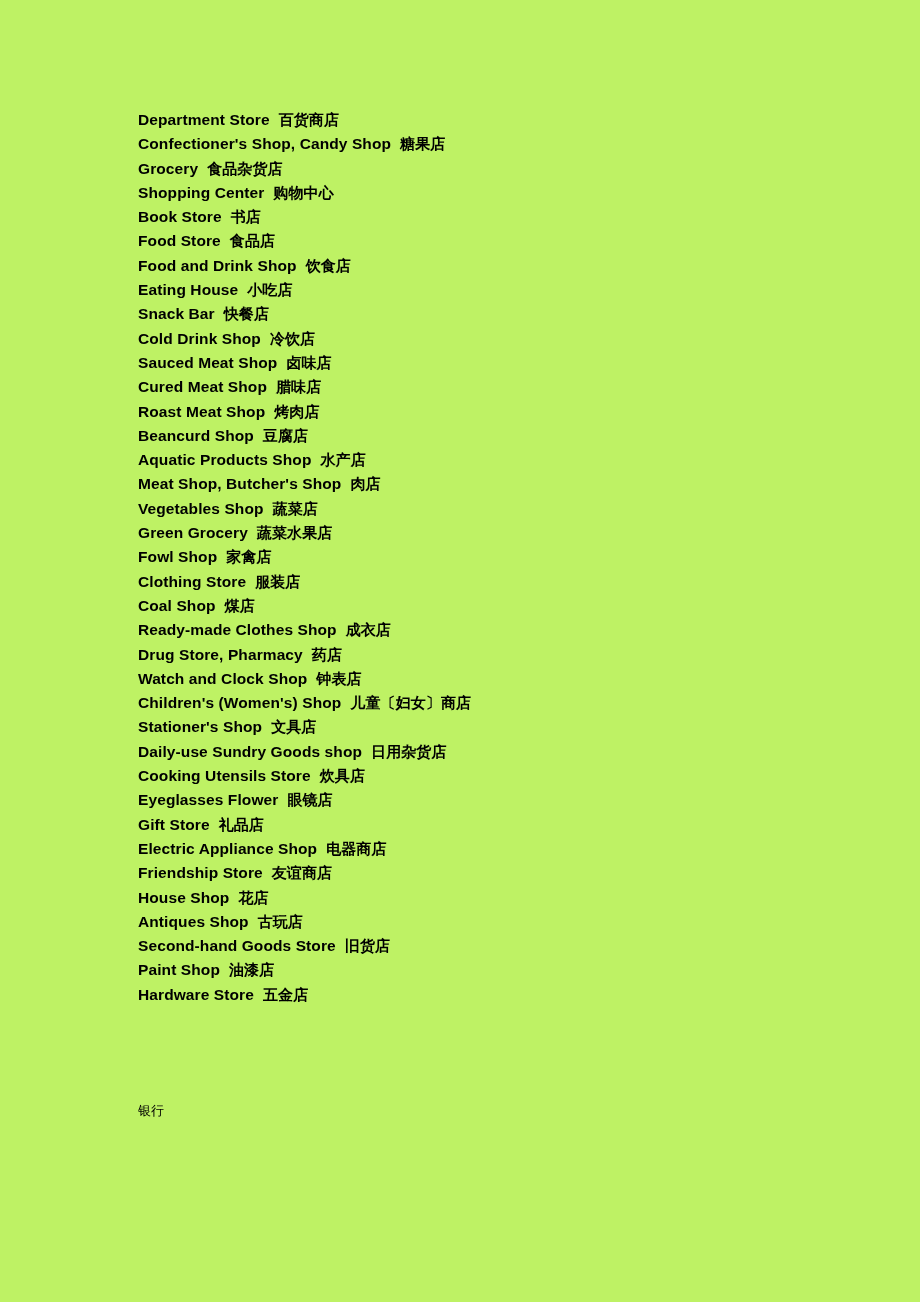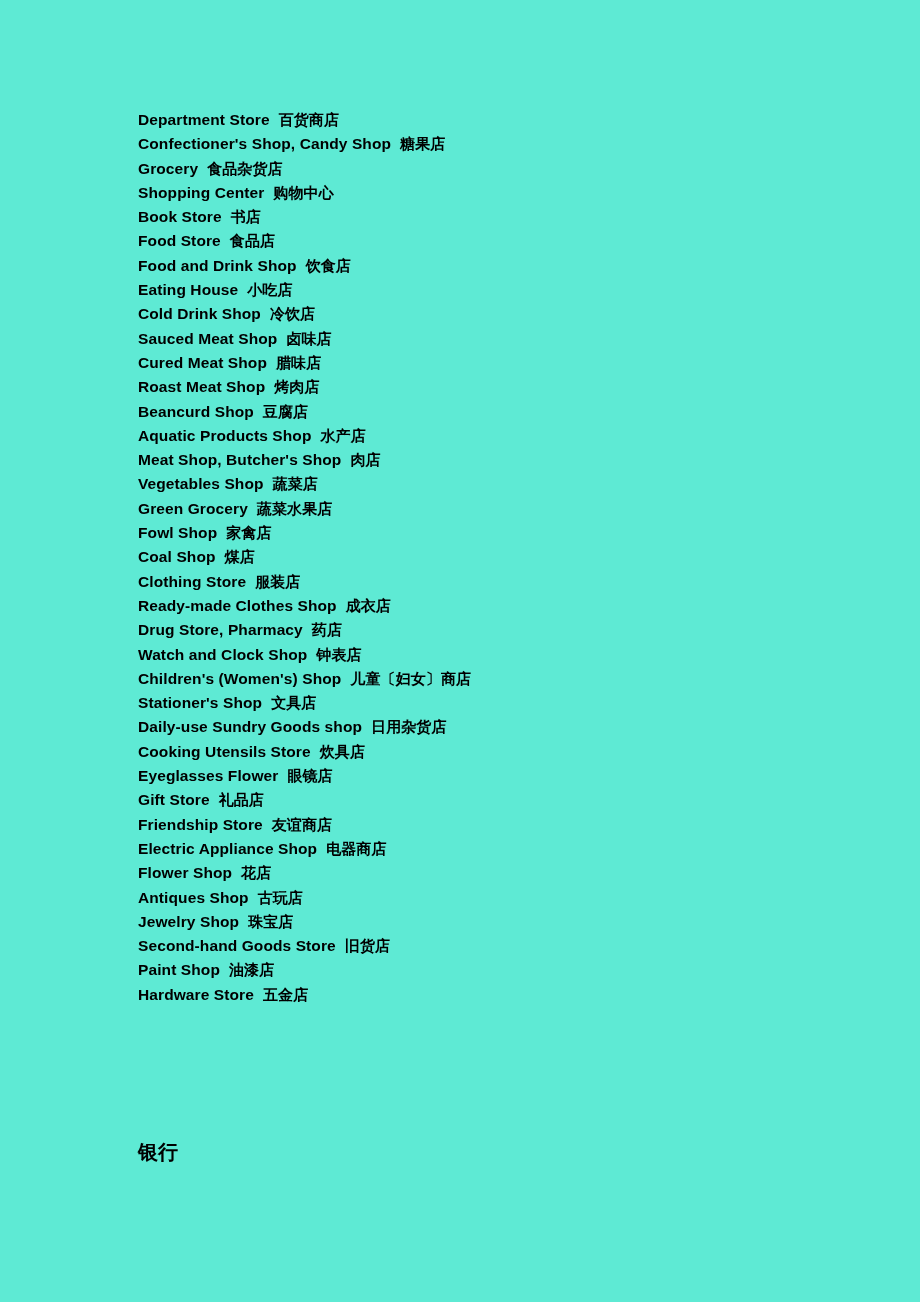--- a/index.html
+++ b/index.html
@@ -16,21 +16,21 @@
     color: #000000;
     -webkit-font-smoothing: antialiased;
   }
 
   #document-page {
     position: absolute;
     left: 0;
     top: 0;
     width: 920px;
     height: 1302px;
-    background: #5eead4;
+    background: #bef264;
   }
 
   #glossary-list {
     position: absolute;
     left: 138px;
     top: 108px;
     width: 700px;
   }
 
   .glossary-entry {
@@ -54,69 +54,69 @@
 
   .term-zh {
     font-family: "DejaVu Sans", "Liberation Sans", sans-serif;
     font-weight: bold;
     font-size: 15px;
   }
 
   #section-heading-bank {
     position: absolute;
     left: 138px;
-    top: 1140px;
+    top: 1099px;
     font-family: "DejaVu Sans", "Liberation Sans", sans-serif;
-    font-size: 20px;
-    font-weight: bold;
+    font-size: 13px;
+    font-weight: normal;
     line-height: 24.3px;
     color: #000000;
     white-space: nowrap;
   }
 </style>
 </head>
 <body>
 
 <div id="document-page">
 
   <div id="glossary-list">
       <div class="glossary-entry"><span class="term-en">Department Store</span><span class="term-gap"></span><span class="term-zh">百货商店</span></div>
       <div class="glossary-entry"><span class="term-en">Confectioner's Shop, Candy Shop</span><span class="term-gap"></span><span class="term-zh">糖果店</span></div>
       <div class="glossary-entry"><span class="term-en">Grocery</span><span class="term-gap"></span><span class="term-zh">食品杂货店</span></div>
       <div class="glossary-entry"><span class="term-en">Shopping Center</span><span class="term-gap"></span><span class="term-zh">购物中心</span></div>
       <div class="glossary-entry"><span class="term-en">Book Store</span><span class="term-gap"></span><span class="term-zh">书店</span></div>
       <div class="glossary-entry"><span class="term-en">Food Store</span><span class="term-gap"></span><span class="term-zh">食品店</span></div>
       <div class="glossary-entry"><span class="term-en">Food and Drink Shop</span><span class="term-gap"></span><span class="term-zh">饮食店</span></div>
       <div class="glossary-entry"><span class="term-en">Eating House</span><span class="term-gap"></span><span class="term-zh">小吃店</span></div>
+      <div class="glossary-entry"><span class="term-en">Snack Bar</span><span class="term-gap"></span><span class="term-zh">快餐店</span></div>
       <div class="glossary-entry"><span class="term-en">Cold Drink Shop</span><span class="term-gap"></span><span class="term-zh">冷饮店</span></div>
       <div class="glossary-entry"><span class="term-en">Sauced Meat Shop</span><span class="term-gap"></span><span class="term-zh">卤味店</span></div>
       <div class="glossary-entry"><span class="term-en">Cured Meat Shop</span><span class="term-gap"></span><span class="term-zh">腊味店</span></div>
       <div class="glossary-entry"><span class="term-en">Roast Meat Shop</span><span class="term-gap"></span><span class="term-zh">烤肉店</span></div>
       <div class="glossary-entry"><span class="term-en">Beancurd Shop</span><span class="term-gap"></span><span class="term-zh">豆腐店</span></div>
       <div class="glossary-entry"><span class="term-en">Aquatic Products Shop</span><span class="term-gap"></span><span class="term-zh">水产店</span></div>
       <div class="glossary-entry"><span class="term-en">Meat Shop, Butcher's Shop</span><span class="term-gap"></span><span class="term-zh">肉店</span></div>
       <div class="glossary-entry"><span class="term-en">Vegetables Shop</span><span class="term-gap"></span><span class="term-zh">蔬菜店</span></div>
       <div class="glossary-entry"><span class="term-en">Green Grocery</span><span class="term-gap"></span><span class="term-zh">蔬菜水果店</span></div>
       <div class="glossary-entry"><span class="term-en">Fowl Shop</span><span class="term-gap"></span><span class="term-zh">家禽店</span></div>
+      <div class="glossary-entry"><span class="term-en">Clothing Store</span><span class="term-gap"></span><span class="term-zh">服装店</span></div>
       <div class="glossary-entry"><span class="term-en">Coal Shop</span><span class="term-gap"></span><span class="term-zh">煤店</span></div>
-      <div class="glossary-entry"><span class="term-en">Clothing Store</span><span class="term-gap"></span><span class="term-zh">服装店</span></div>
       <div class="glossary-entry"><span class="term-en">Ready-made Clothes Shop</span><span class="term-gap"></span><span class="term-zh">成衣店</span></div>
       <div class="glossary-entry"><span class="term-en">Drug Store, Pharmacy</span><span class="term-gap"></span><span class="term-zh">药店</span></div>
       <div class="glossary-entry"><span class="term-en">Watch and Clock Shop</span><span class="term-gap"></span><span class="term-zh">钟表店</span></div>
       <div class="glossary-entry"><span class="term-en">Children's (Women's) Shop</span><span class="term-gap"></span><span class="term-zh">儿童〔妇女〕商店</span></div>
       <div class="glossary-entry"><span class="term-en">Stationer's Shop</span><span class="term-gap"></span><span class="term-zh">文具店</span></div>
       <div class="glossary-entry"><span class="term-en">Daily-use Sundry Goods shop</span><span class="term-gap"></span><span class="term-zh">日用杂货店</span></div>
       <div class="glossary-entry"><span class="term-en">Cooking Utensils Store</span><span class="term-gap"></span><span class="term-zh">炊具店</span></div>
       <div class="glossary-entry"><span class="term-en">Eyeglasses Flower</span><span class="term-gap"></span><span class="term-zh">眼镜店</span></div>
       <div class="glossary-entry"><span class="term-en">Gift Store</span><span class="term-gap"></span><span class="term-zh">礼品店</span></div>
+      <div class="glossary-entry"><span class="term-en">Electric Appliance Shop</span><span class="term-gap"></span><span class="term-zh">电器商店</span></div>
       <div class="glossary-entry"><span class="term-en">Friendship Store</span><span class="term-gap"></span><span class="term-zh">友谊商店</span></div>
-      <div class="glossary-entry"><span class="term-en">Electric Appliance Shop</span><span class="term-gap"></span><span class="term-zh">电器商店</span></div>
-      <div class="glossary-entry"><span class="term-en">Flower Shop</span><span class="term-gap"></span><span class="term-zh">花店</span></div>
+      <div class="glossary-entry"><span class="term-en">House Shop</span><span class="term-gap"></span><span class="term-zh">花店</span></div>
       <div class="glossary-entry"><span class="term-en">Antiques Shop</span><span class="term-gap"></span><span class="term-zh">古玩店</span></div>
-      <div class="glossary-entry"><span class="term-en">Jewelry Shop</span><span class="term-gap"></span><span class="term-zh">珠宝店</span></div>
       <div class="glossary-entry"><span class="term-en">Second-hand Goods Store</span><span class="term-gap"></span><span class="term-zh">旧货店</span></div>
       <div class="glossary-entry"><span class="term-en">Paint Shop</span><span class="term-gap"></span><span class="term-zh">油漆店</span></div>
       <div class="glossary-entry"><span class="term-en">Hardware Store</span><span class="term-gap"></span><span class="term-zh">五金店</span></div>
     </div>
 
   <div id="section-heading-bank">银行</div>
 
 </div>
 
 </body></html>

